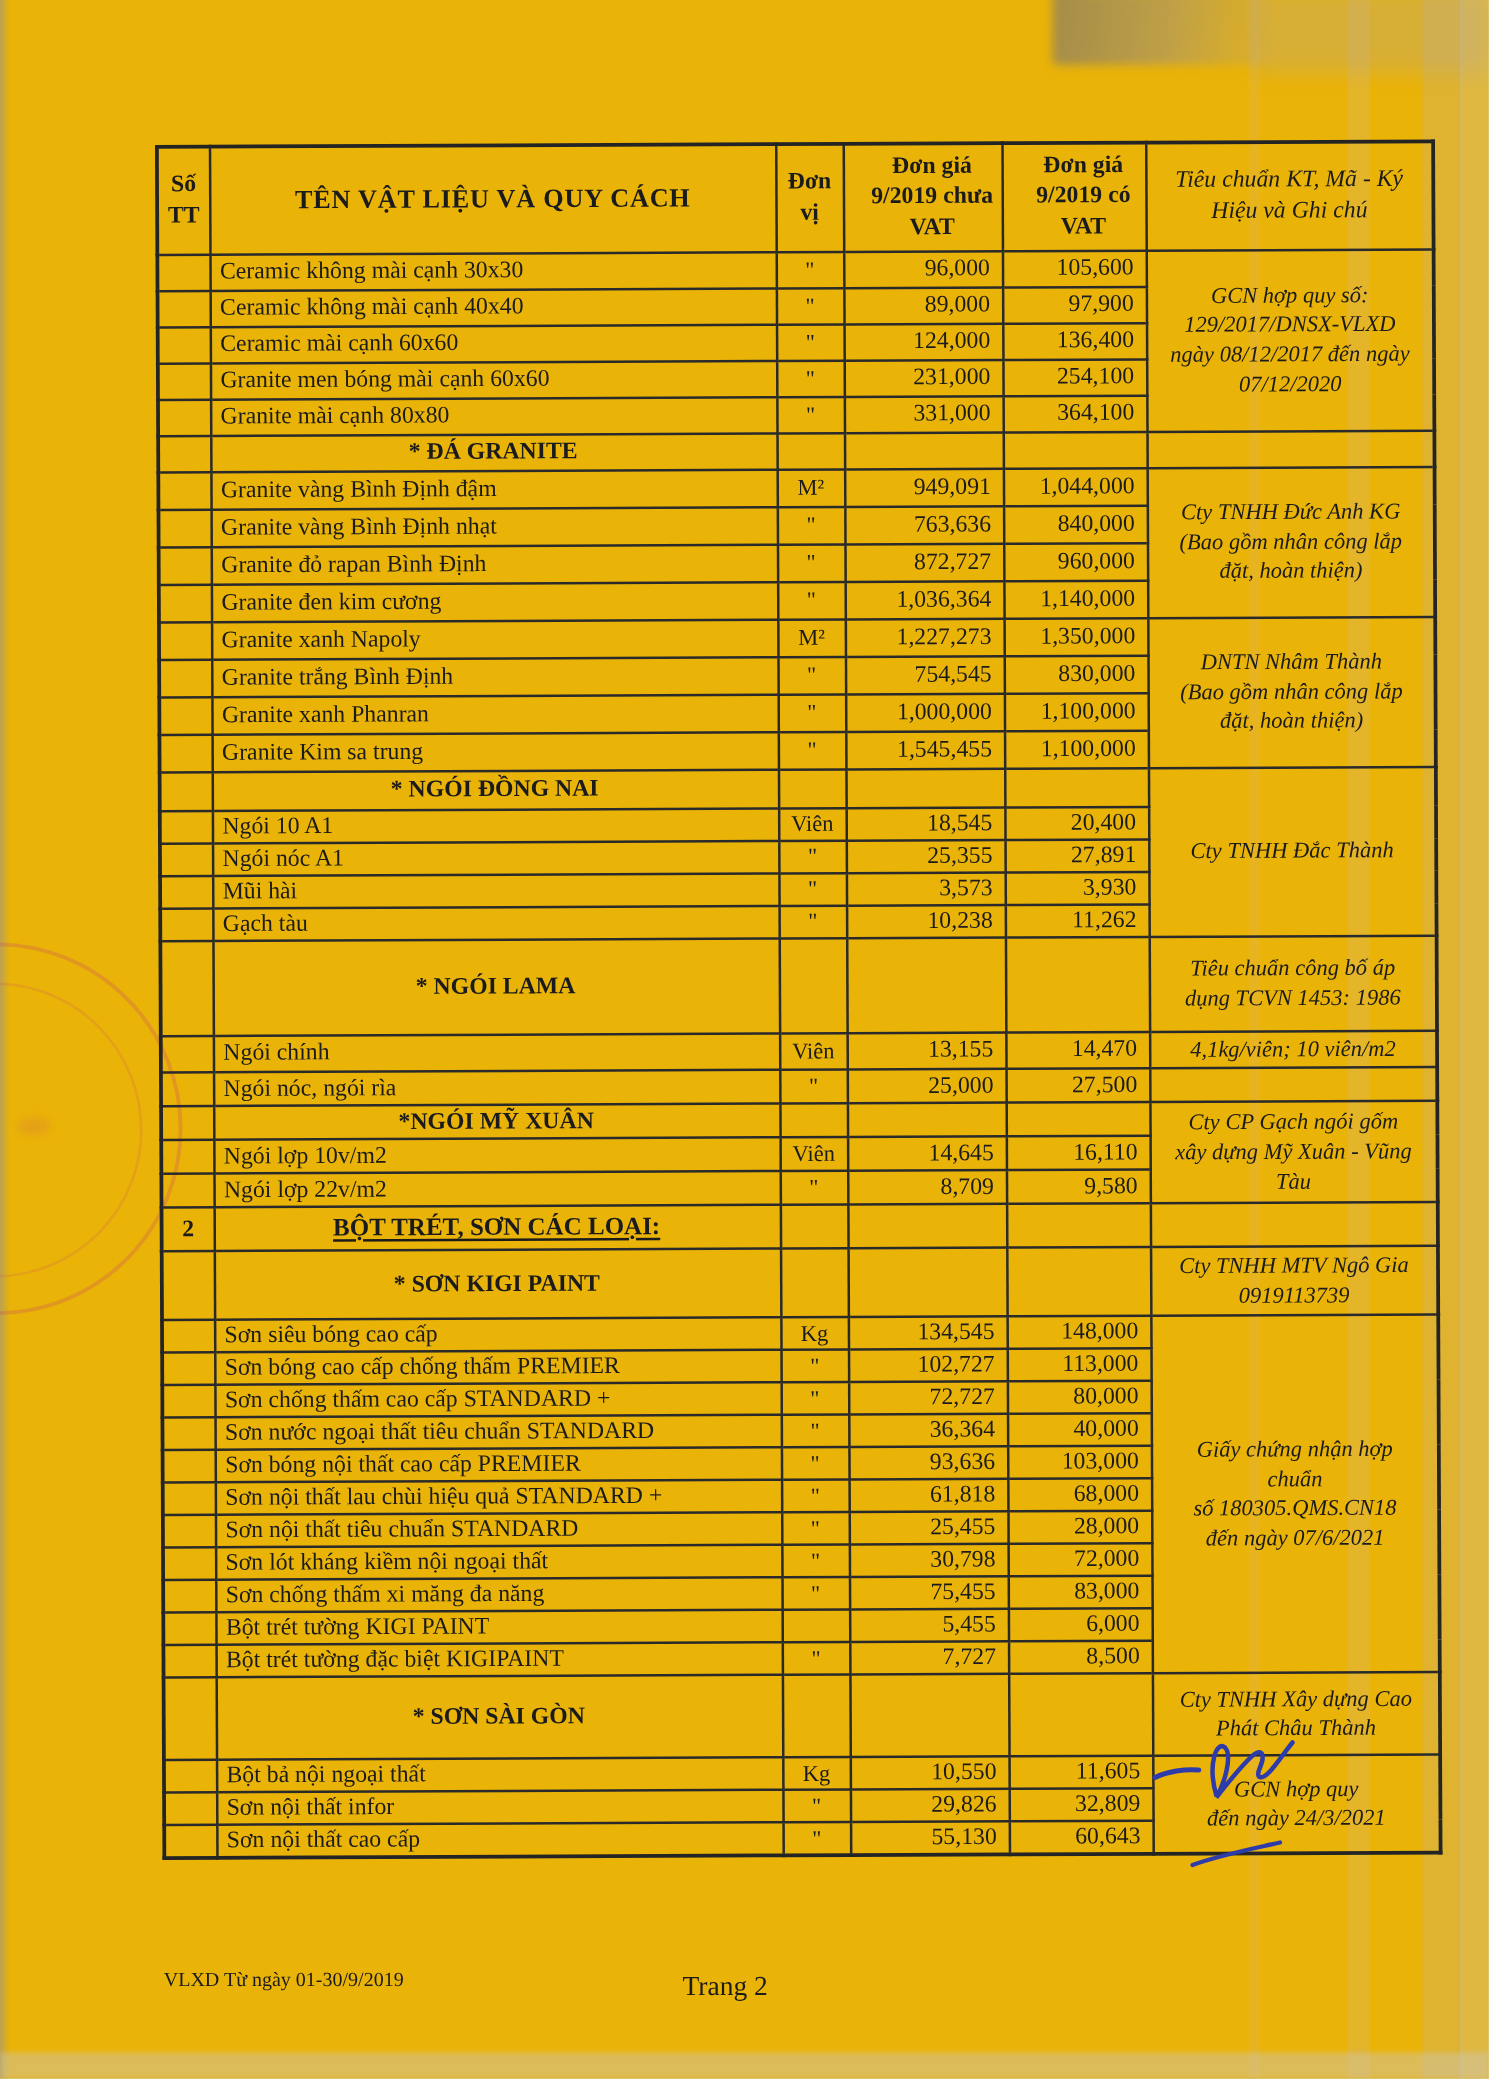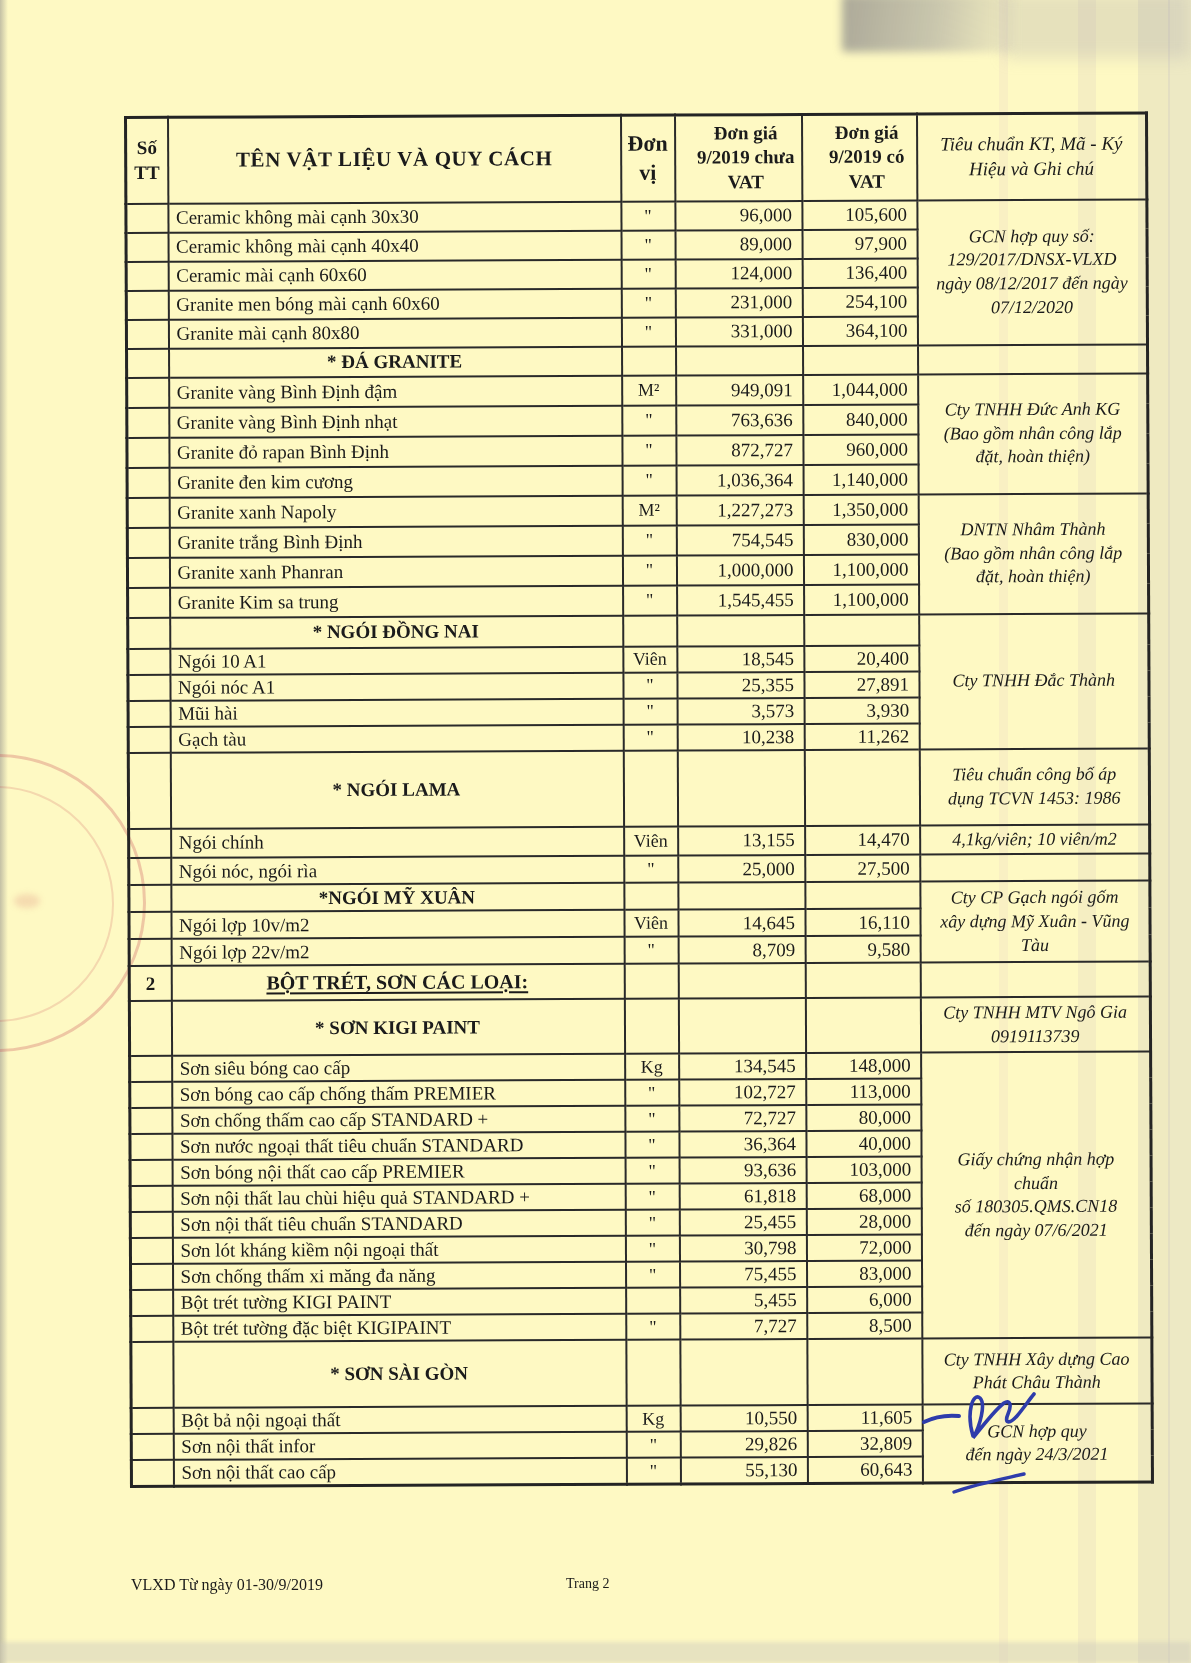--- a/index.html
+++ b/index.html
@@ -1,51 +1,51 @@
 <!DOCTYPE html>
 <html><head>
 <meta charset="utf-8">
 <style>
   html,body { margin:0; padding:0; background:#d9d9d9; }
   .page {
     position:relative; width:1191px; height:1663px;
-    background:#fef9c3; overflow:hidden;
+    background:#eab308; overflow:hidden;
     font-family:"Liberation Serif","DejaVu Serif",serif;
     color:#1b1b1b;
   }
 
   
   table.price {
     position:absolute; left:124px; top:116px; width:1021px;
     border-collapse:collapse; table-layout:fixed;
     transform:rotate(-0.25deg); transform-origin:0 0;
     border:3px solid #242424;
   }
   table.price th, table.price td { border:2px solid #2a2a2a; overflow:hidden; }
   thead tr { height:86px; }
   th { font-weight:bold; text-align:center; vertical-align:middle; white-space:pre-line; line-height:1.3; }
   .h-stt  { font-size:19px; }
   .h-name { font-size:21px; letter-spacing:0.6px; }
-  .h-unit { font-size:22px; }
+  .h-unit { font-size:19px; }
   .h-price{ font-size:19px;padding-left:16px; }
   .h-note { font-style:italic; font-weight:normal; font-size:19px; }
 
   td { font-size:19px; vertical-align:middle; white-space:pre-line; }
   td.stt   { text-align:center; font-weight:bold; }
   td.name  { padding-left:7px; }
   td.name.section { text-align:center; font-weight:bold; padding-left:0; }
   td.name.section-main { text-align:center; font-weight:bold; padding-left:0; font-size:20px;
                          text-decoration:underline; text-underline-offset:3px; }
   td.unit  { text-align:center; font-size:18px; }
   td.price { text-align:right; padding-right:9px; }
   td.note  { text-align:center; font-style:italic; font-size:18px; line-height:1.32; padding:2px 4px; }
 
   
   .footer-left   { position:absolute; left:131px; top:1576px; font-size:16px; }
-  .footer-center { position:absolute; left:566px; top:1576px; font-size:14px; }
+  .footer-center { position:absolute; left:546px; top:1576px; font-size:22px; }
 
   
   .smudge-top    { position:absolute; left:842px; top:-6px; width:172px; height:58px;
                    background:linear-gradient(97deg, rgba(112,112,122,0.58) 0%, rgba(140,138,148,0.45) 55%, rgba(172,170,178,0.15) 100%);
                    filter:blur(4px); border-radius:4px; }
   .smudge-top2   { position:absolute; left:1005px; top:-8px; width:186px; height:66px;
                    background:rgba(168,164,172,0.28); filter:blur(8px); }
   .streak-a { position:absolute; left:1078px; top:0; width:18px; height:100%; background:rgba(206,186,196,0.18); }
   .streak-b { position:absolute; left:1138px; top:0; width:32px; height:100%; background:rgba(186,181,187,0.22); }
   .streak-c { position:absolute; left:1168px; top:0; width:23px; height:100%; background:rgba(200,196,200,0.30); }

